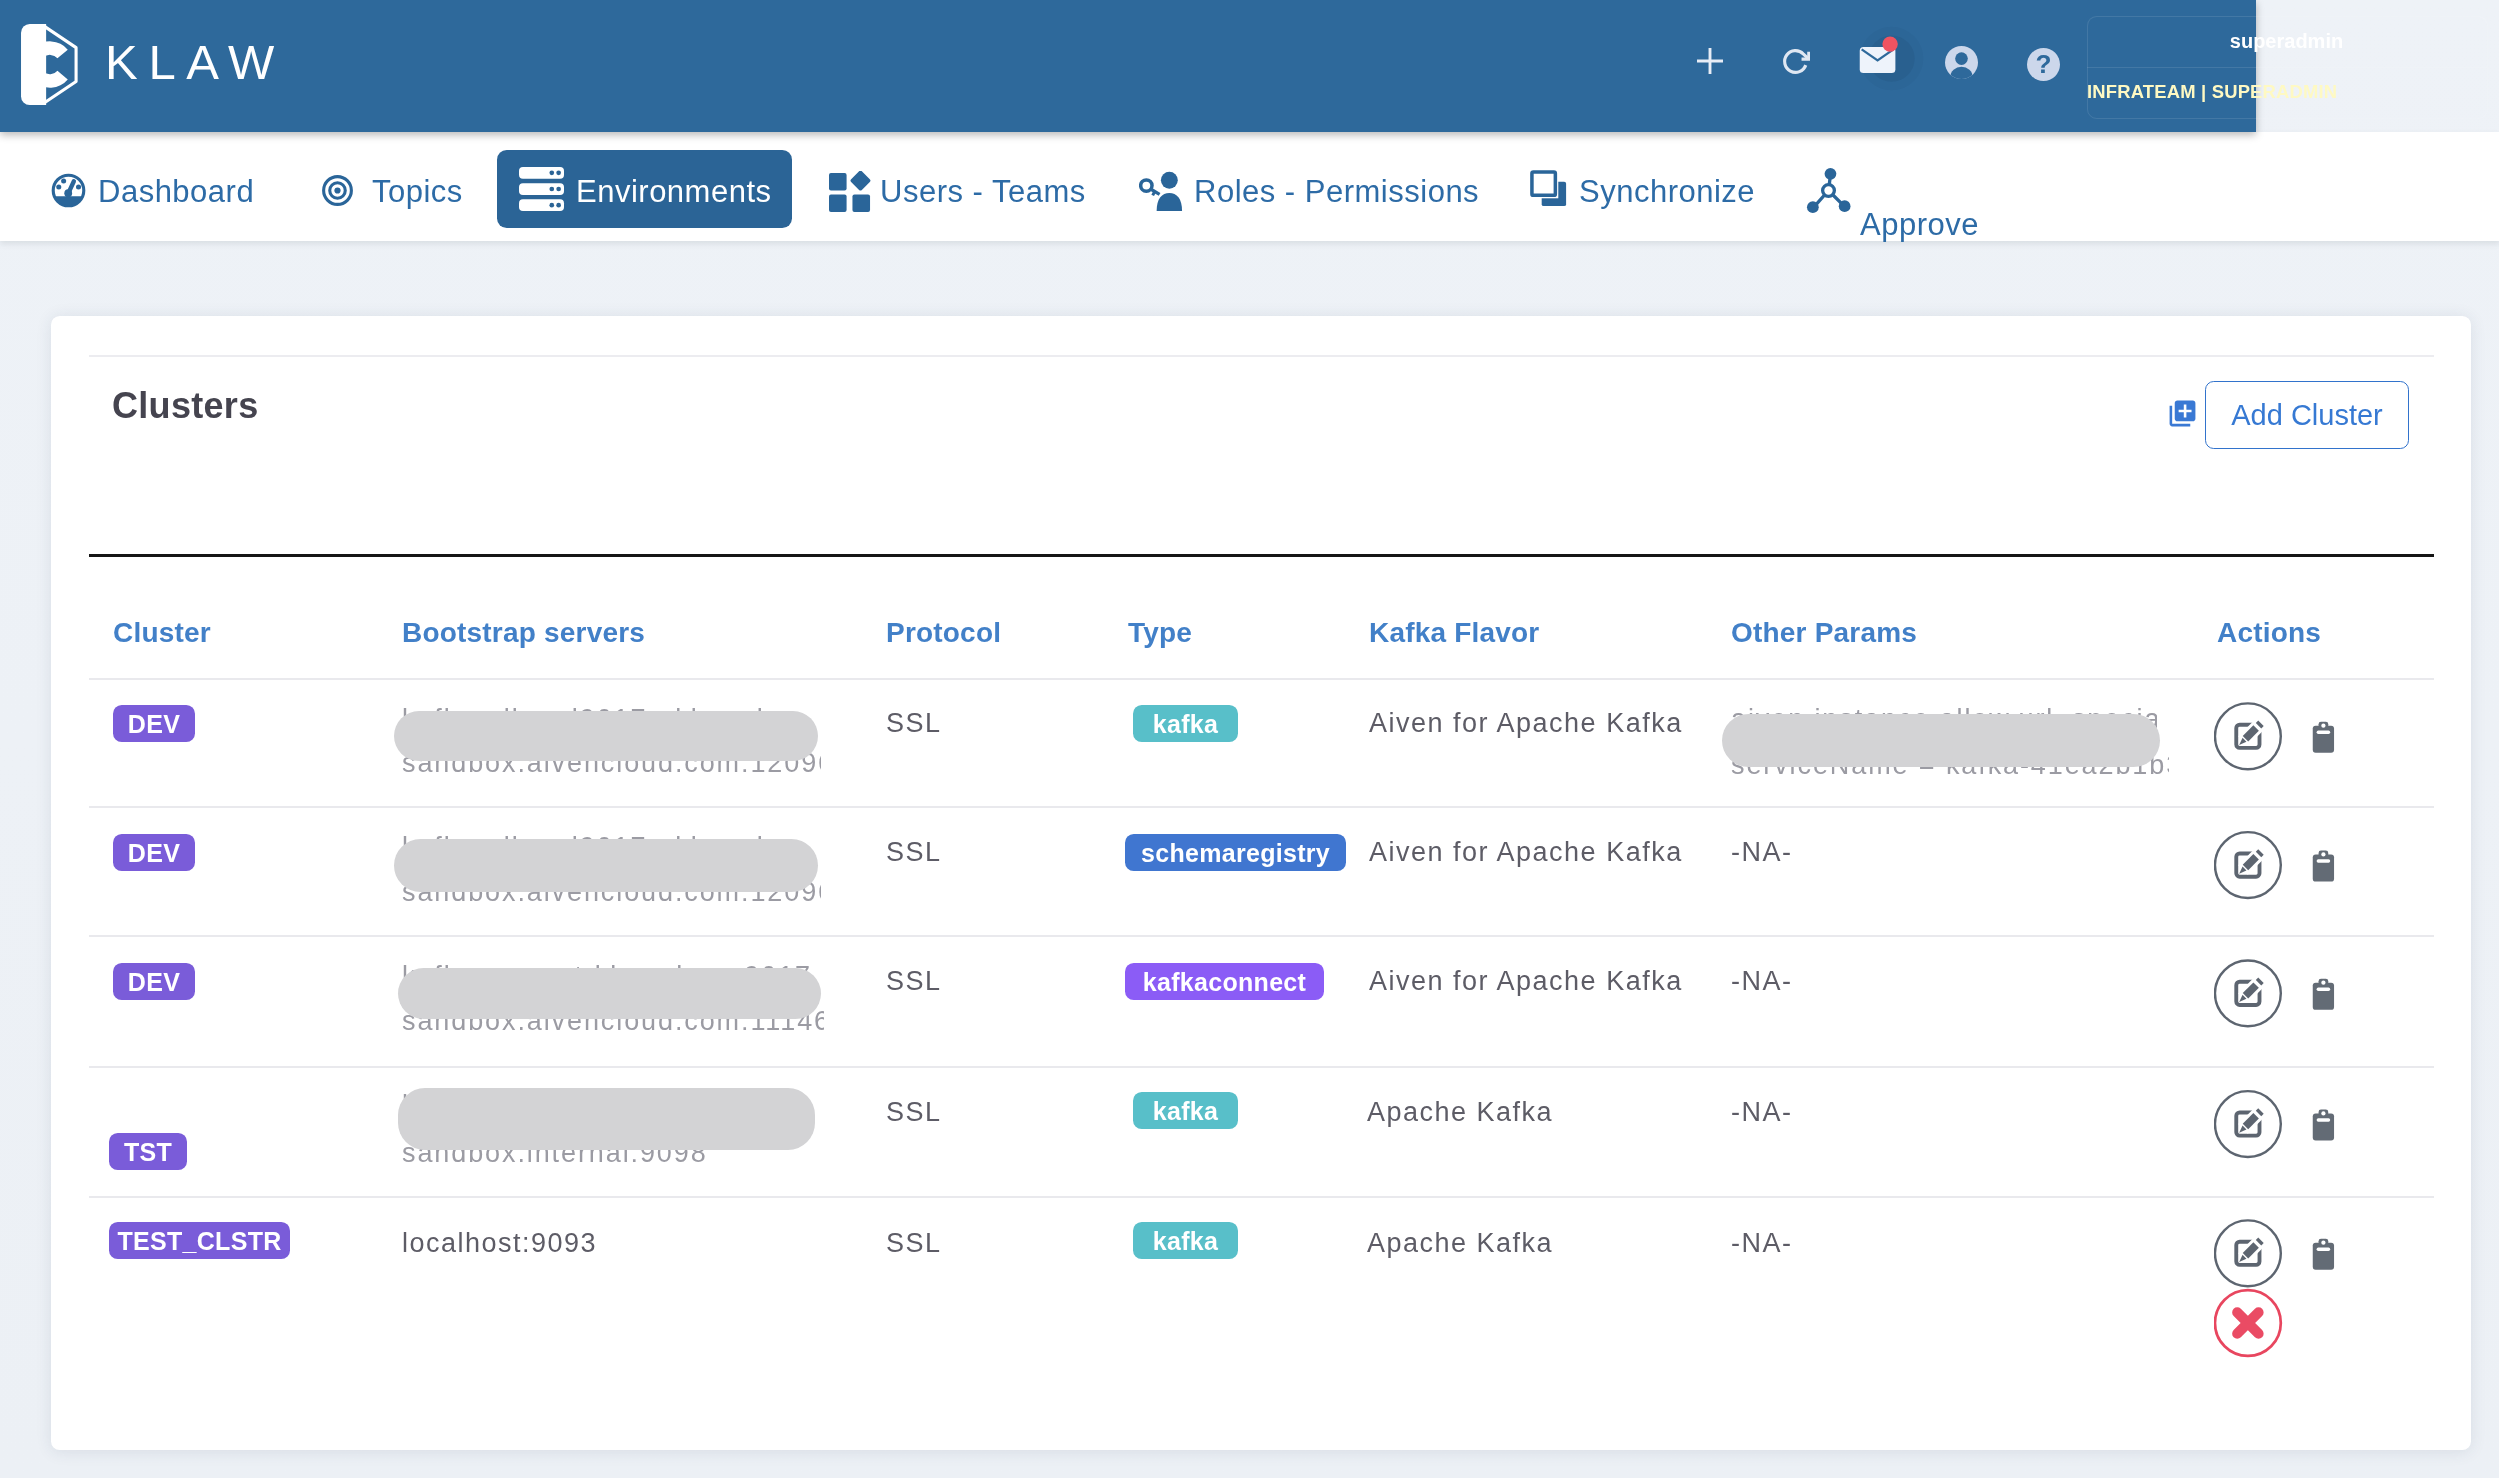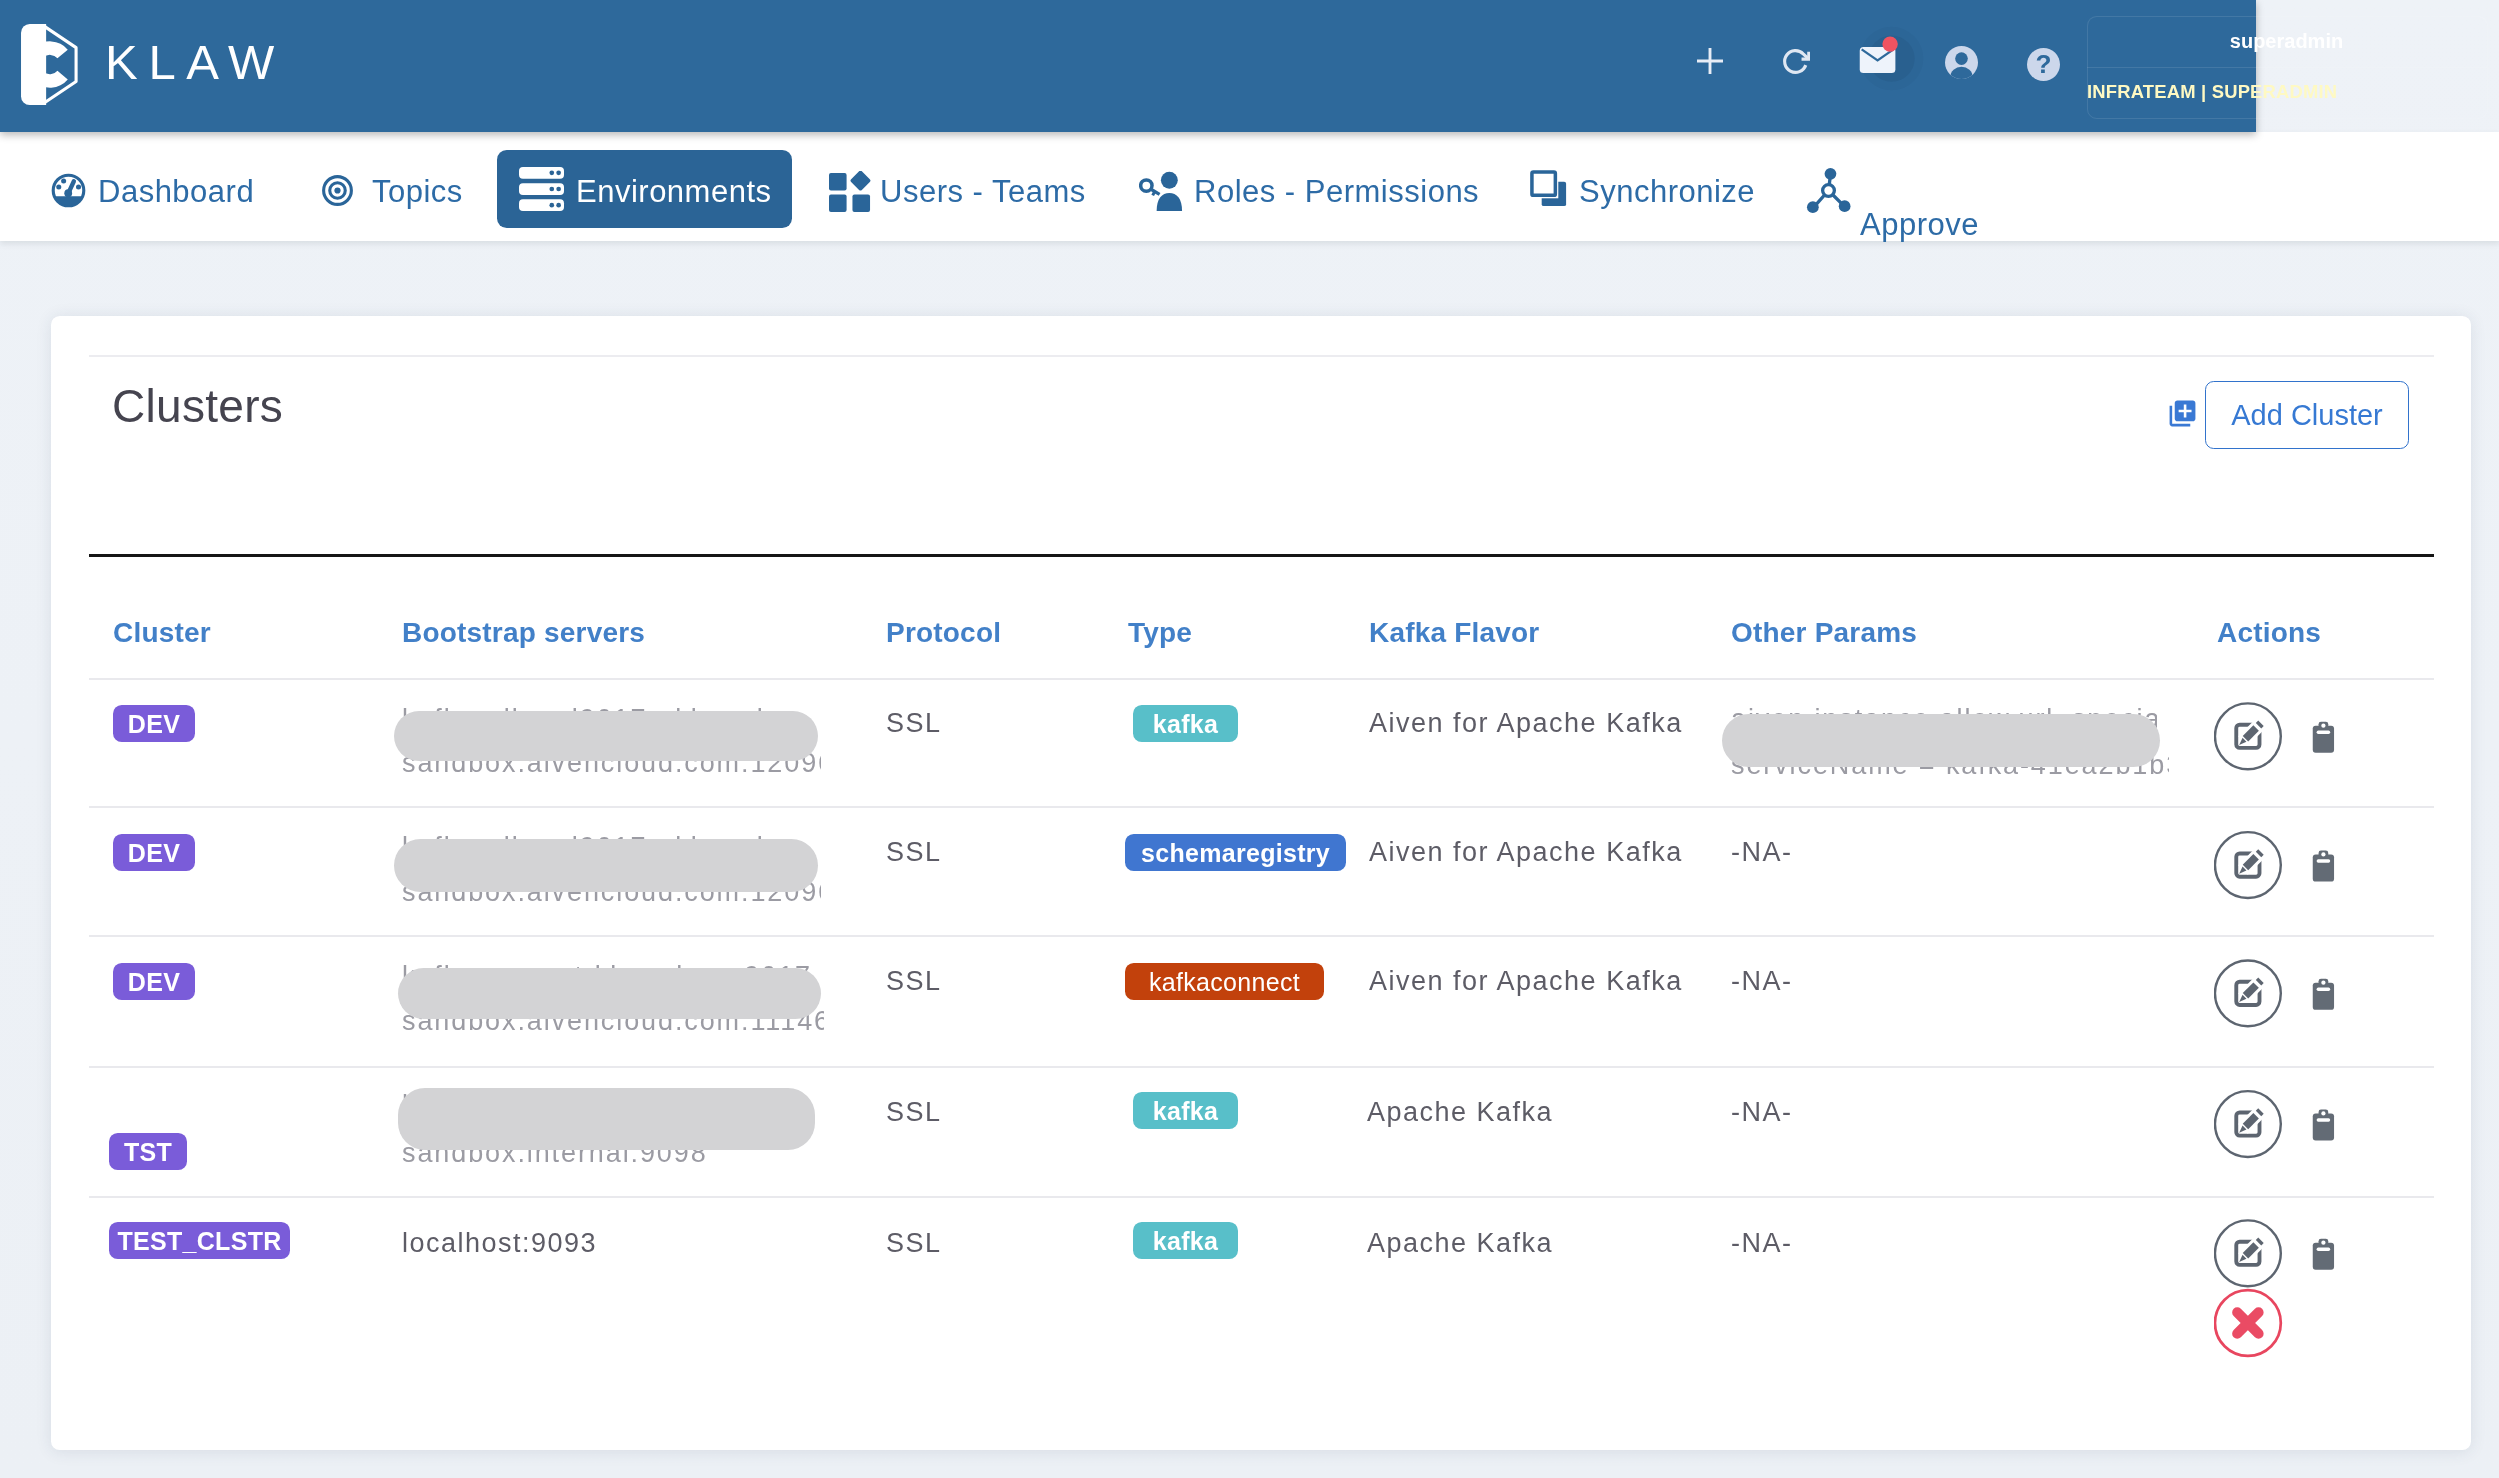--- a/index.html
+++ b/index.html
@@ -10,21 +10,21 @@
 #nav{position:absolute;left:0;top:132px;width:2500px;height:109px;background:#fff;box-shadow:0 2.9px 5.8px rgba(80,90,100,0.13);z-index:4;}
 .navtxt{position:absolute;font-size:31px;color:#2d6ba6;line-height:31px;letter-spacing:0.5px;}
 #card{position:absolute;left:51px;top:316px;width:2420px;height:1134px;background:#fff;border-radius:8.7px;box-shadow:0 1.9px 15.5px rgba(40,60,90,0.10);}
 .hdr{position:absolute;font-size:28px;font-weight:bold;color:#4280c8;line-height:28px;letter-spacing:0.2px;}
 .cell{position:absolute;font-size:27px;color:#5d5c66;line-height:33px;letter-spacing:1.5px;}
 .gcell{position:absolute;font-size:27px;color:#9b9ba3;line-height:33px;letter-spacing:1.9px;white-space:nowrap;overflow:hidden;}
 .badge{position:absolute;height:37px;border-radius:8.7px;color:#fff;font-size:25px;font-weight:bold;text-align:center;line-height:38px;letter-spacing:0.3px;}
 .purple{background:#7a5cd9;}
 .teal{background:#58bfc9;font-weight:600;margin-left:8px;}
 .blue{background:#4076d0;font-weight:600;}
-.orange{background:#c2410c;font-weight:400;}
+.orange{background:#8b5cf6;font-weight:700;}
 .blob{position:absolute;background:#d3d3d5;border-radius:27px;}
 input::placeholder{color:#c2c2c9;opacity:1;}
 .divl{position:absolute;height:1.9px;background:#e9e9ed;left:89px;width:2345px;}
 </style>
 </head>
 <body>
 <div id="page">
 
 <div id="topbar">
   <svg class="abs" style="left:21px;top:23px;" width="58" height="85" viewBox="0 0 60 88">
@@ -140,21 +140,21 @@
     <circle cx="23" cy="24" r="6" fill="#fff" stroke="#2a6599" stroke-width="3.4"></circle>
     <circle cx="25" cy="7" r="6" fill="#2a6599"></circle>
     <circle cx="7" cy="41" r="6" fill="#2a6599"></circle>
     <circle cx="39.5" cy="40" r="6" fill="#2a6599"></circle>
   </svg>
   <div class="navtxt" style="left:1860px;top:29px;margin-top:48px;">Approve</div>
 </div>
 
 <div id="card">
   <div class="abs" style="left:38px;top:39px;width:2345px;height:1.9px;background:#ececf0;"></div>
-  <div class="abs" style="left:61px;top:65px;font-size:46px;line-height:50px;color:#45444f;font-weight:400;letter-spacing:0.3px;text-align:center;">Clusters</div>
+  <div class="abs" style="left:61px;top:65px;font-size:36px;line-height:50px;color:#45444f;font-weight:700;letter-spacing:0.3px;text-align:center;">Clusters</div>
 
 
   <svg class="abs" style="left:2116px;top:82px;" width="31" height="31" viewBox="0 0 24 24">
     <path d="M4 6H2v14c0 1.1.9 2 2 2h14v-2H4V6zm16-4H8c-1.1 0-2 .9-2 2v12c0 1.1.9 2 2 2h12c1.1 0 2-.9 2-2V4c0-1.1-.9-2-2-2zm-1 9h-4v4h-2v-4h-4V9h4V5h2v4h4v2z" fill="#3a79d4"></path>
   </svg>
   <div class="abs" style="left:2154px;top:65px;width:202px;height:66px;border:1.9px solid #3273cc;border-radius:8.7px;text-align:center;font-size:29px;line-height:66px;color:#3679d3;">Add Cluster</div>
 
   <div class="abs" style="left:38px;top:238px;width:2345px;height:2.9px;background:#151515;"></div>
 
   <div class="hdr" style="left:62px;top:303px;">Cluster</div>

